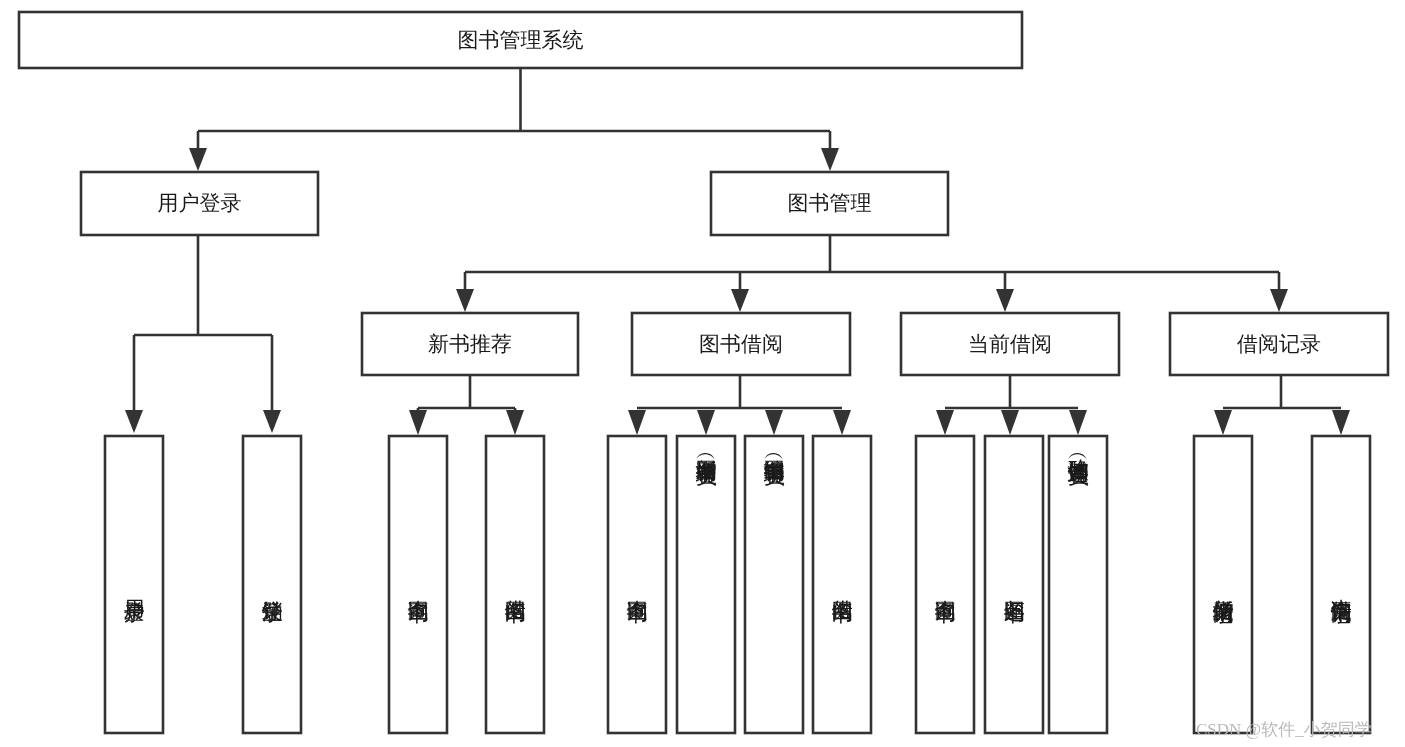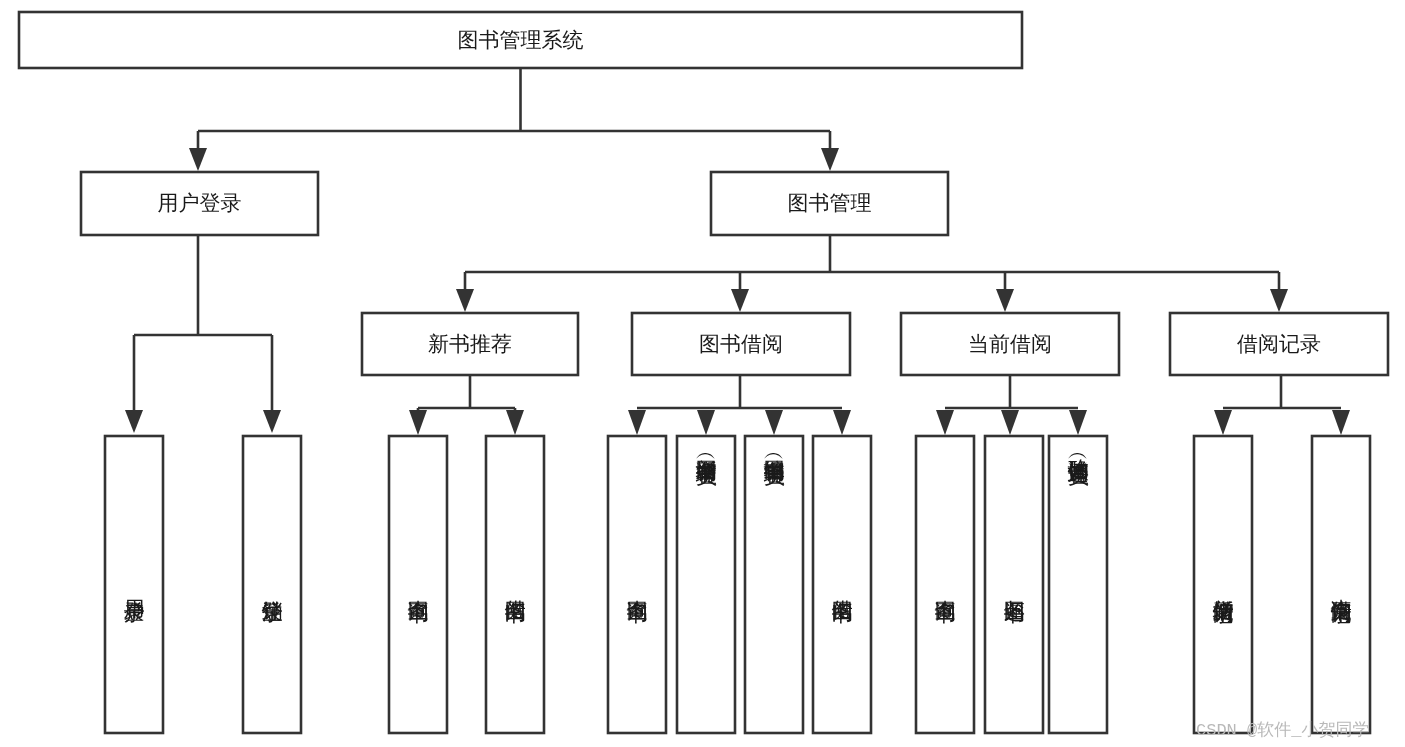--- a/index.html
+++ b/index.html
@@ -66,21 +66,21 @@
     text-orientation: upright;
     letter-spacing: 1px;
     white-space: nowrap;
     text-align: left;
   }
   .leaf-label.centered {
     align-self: center;
   }
   .watermark {
     position: absolute;
-    font-family: Liberation Mono, monospace;
+    font-family: Liberation Serif, serif;
     font-size: 17px;
     color: #b9b9b9;
     white-space: nowrap;
     user-select: none;
   }
 </style>
 </head>
 <body>
 
 <div id="diagram-root">

